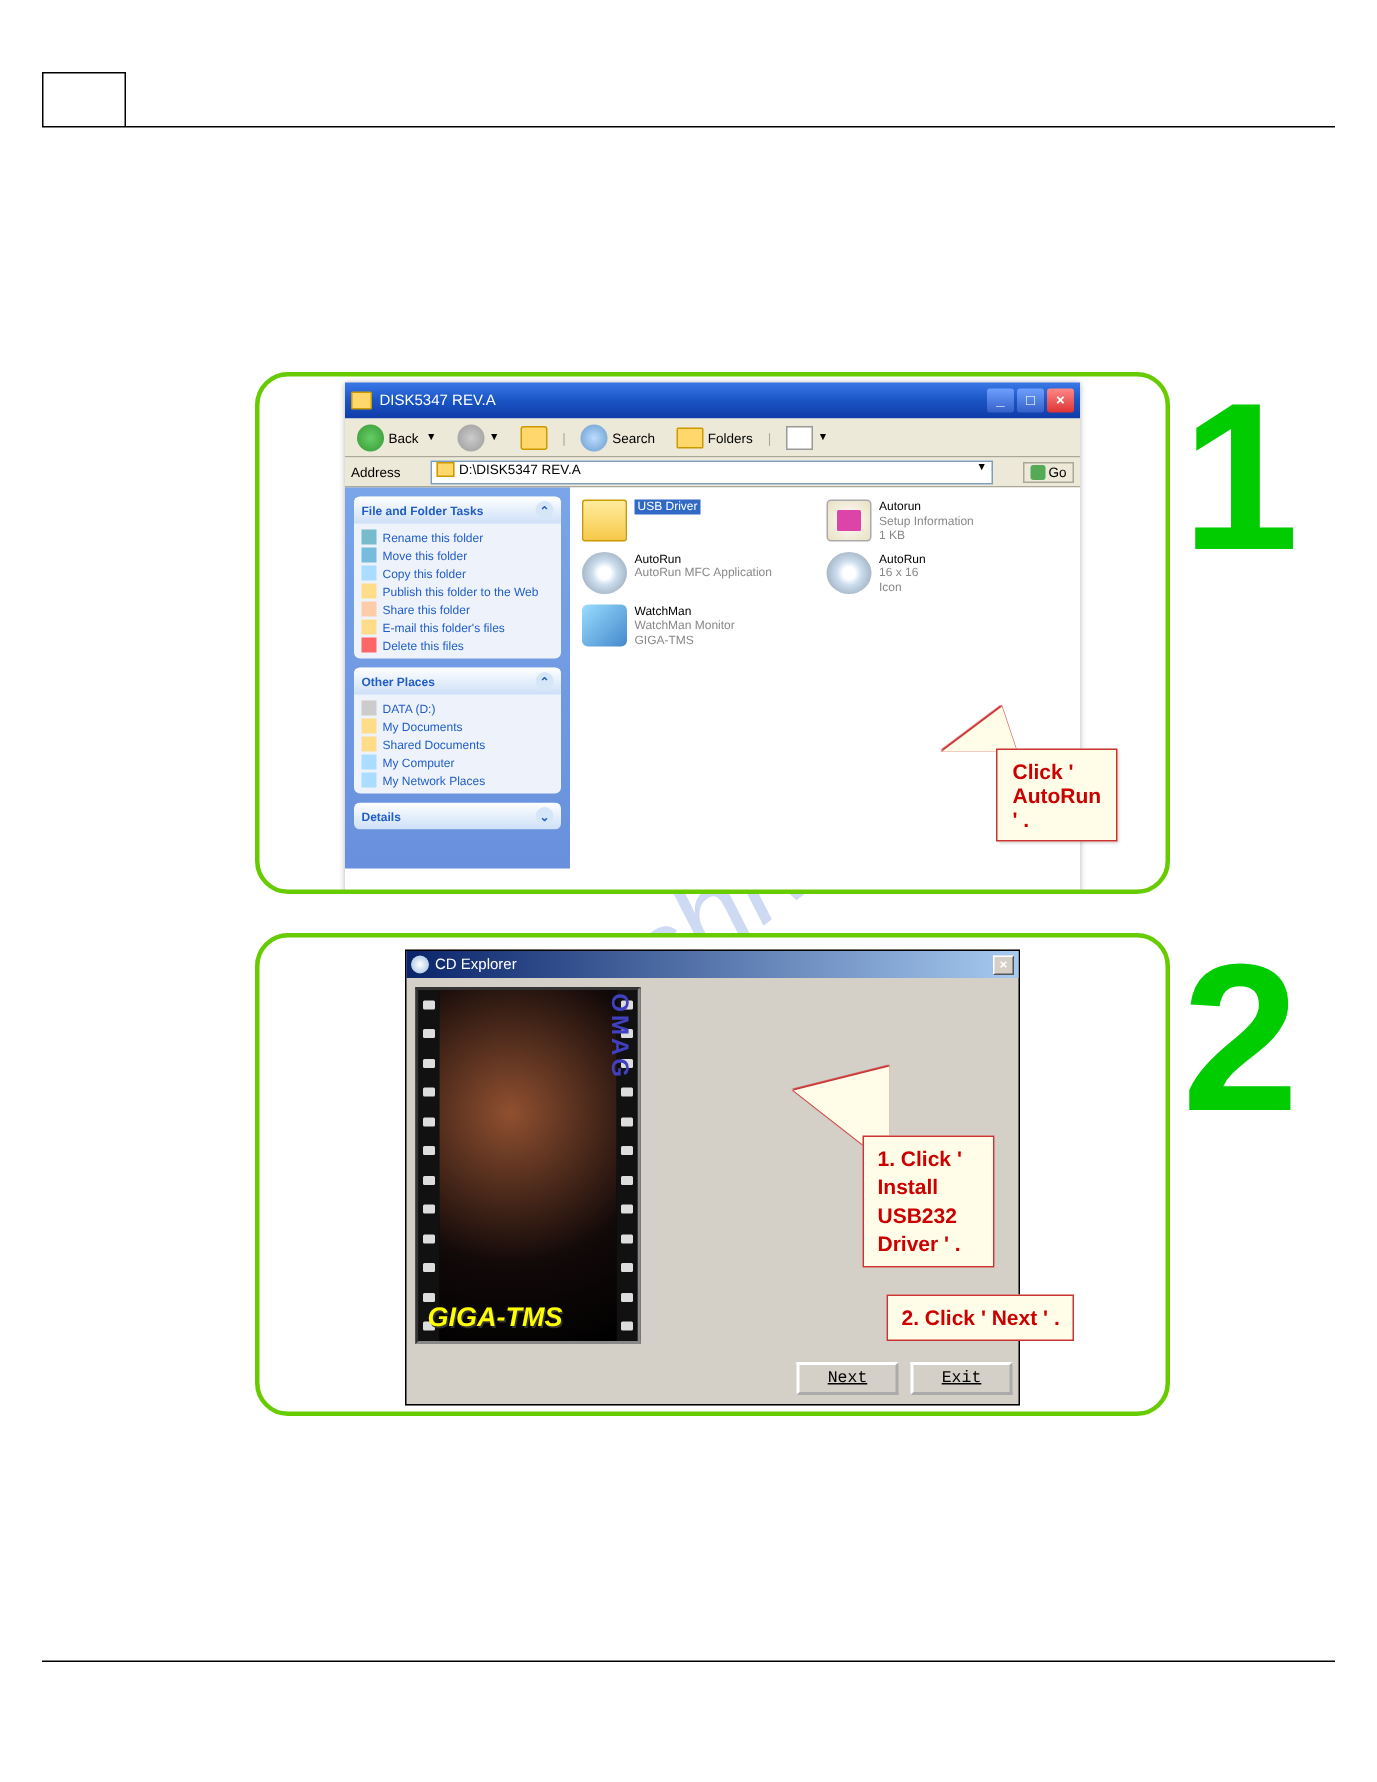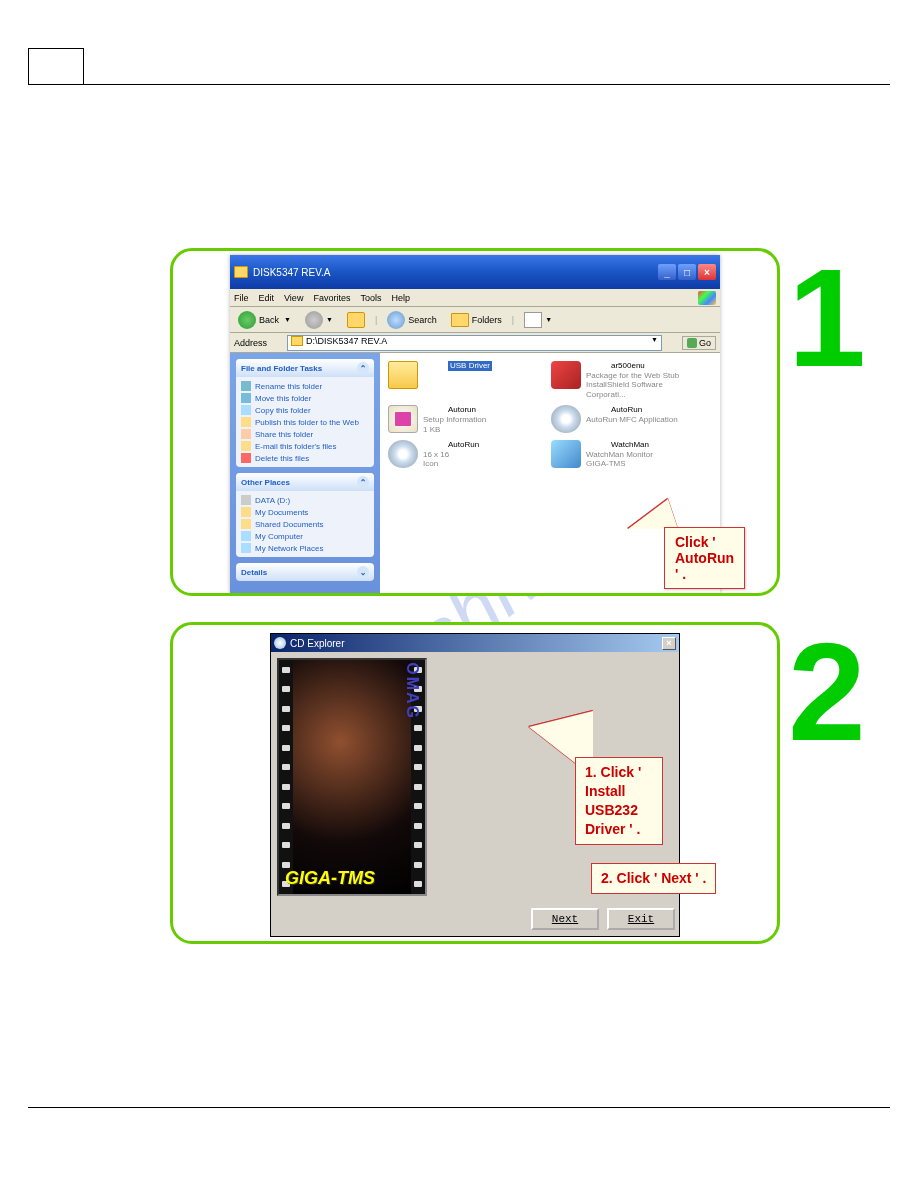--- a/index.html
+++ b/index.html
@@ -32,21 +32,21 @@
   .step-number {
     position: absolute; font-size: 140px; font-weight: 900; color: #0c0;
     font-family: Arial, sans-serif; line-height: 1;
   }
   #num1 { top: 248px; left: 788px; }
   #num2 { top: 622px; left: 788px; }
 
   
   .xp-window { width: 490px; height: 340px; margin: 4px auto; font-size: 9px; box-shadow: 0 0 4px rgba(0,0,0,.3); }
   .xp-title {
-    height: 34px; background: linear-gradient(180deg,#3b78e7 0%,#1a55c4 50%,#0f3ba8 100%);
+    height: 24px; background: linear-gradient(180deg,#3b78e7 0%,#1a55c4 50%,#0f3ba8 100%);
     color: #fff; display: flex; align-items: center; padding: 0 4px; font-size: 10px;
   }
   .xp-title .icon { width: 14px; height: 12px; background: #ffd76a; border: 1px solid #cc9a00; border-radius: 1px; margin-right: 5px; }
   .xp-title .spacer { flex: 1; }
   .xp-btn { width: 18px; height: 16px; margin-left: 2px; border-radius: 2px; display: inline-flex; align-items: center; justify-content: center; font-size: 10px; font-weight: bold; }
   .xp-btn.min,.xp-btn.max { background: linear-gradient(180deg,#6ea0ff,#3460c8); color: #fff; }
   .xp-btn.close { background: linear-gradient(180deg,#f88,#d33); color: #fff; }
   .xp-menu { height: 18px; background: #ece9d8; border-bottom: 1px solid #aca899; display: flex; align-items: center; padding: 0 4px; gap: 10px; }
   .xp-menu span { font-size: 9px; color: #000; }
   .xp-menu .winlogo { margin-left: auto; width: 18px; height: 14px; background: linear-gradient(135deg,#f44,#4f4,#48f,#fc4); border-radius: 2px; }
@@ -79,21 +79,21 @@
   .it-ico { width: 10px; height: 10px; display: inline-block; }
   .ico-ren { background: #7bc; } .ico-move { background: #7bd; } .ico-copy { background: #adf; }
   .ico-pub { background: #fd8; } .ico-share { background: #fca; } .ico-email { background: #fd8; }
   .ico-del { background: #f66; } .ico-drive { background: #ccc; } .ico-doc { background: #fd8; }
   .ico-shared { background: #fd8; } .ico-comp { background: #adf; } .ico-net { background: #adf; }
   .xp-files { flex: 1; background: #fff; padding: 8px; position: relative; }
   .fgrid { display: flex; flex-wrap: wrap; gap: 6px 18px; }
   .fi { display: flex; gap: 5px; width: 145px; }
   .fi-ico { width: 30px; height: 28px; flex-shrink: 0; }
   .fi-txt { font-size: 8px; line-height: 1.2; }
-  .fi-name { color: #000; margin-left: 25px; }
+  .fi-name { color: #000; }
   .fi-name.sel { background: #316ac5; color: #fff; padding: 0 2px; }
   .fi-sub { color: #888; }
   .ico-folder { background: linear-gradient(180deg,#ffec9e,#f7c94a); border: 1px solid #cc9a00; border-radius: 2px; }
   .ico-inf { background: radial-gradient(circle,#fff,#e8e0c0); border: 1px solid #aaa; border-radius: 3px; position: relative; }
   .ico-inf::after { content: ""; position: absolute; inset: 6px; background: #d4a; border-radius: 1px; }
   .ico-cd { background: radial-gradient(circle,#fff 20%,#cde 40%,#abc 70%,#89a); border-radius: 50%; }
   .ico-app { background: linear-gradient(135deg,#e44,#a22); border-radius: 4px; }
   .ico-wm { background: linear-gradient(135deg,#9df,#48c); border-radius: 4px; }
 
   .callout {
@@ -164,29 +164,20 @@
 <div class="panel" id="panel1">
   <div class="xp-window">
     <div class="xp-title">
       <span class="icon"></span>
       <span>DISK5347 REV.A</span>
       <span class="spacer"></span>
       <span class="xp-btn min">_</span>
       <span class="xp-btn max">□</span>
       <span class="xp-btn close">×</span>
     </div>
-    <div class="xp-menu">
-      <span>File</span>
-      <span>Edit</span>
-      <span>View</span>
-      <span>Favorites</span>
-      <span>Tools</span>
-      <span>Help</span>
-      <span class="winlogo"></span>
-    </div>
     <div class="xp-toolbar">
       <div class="tb-btn">
           <span class="tb-ico ico-back"></span>
           <span>Back</span>
           <span style="font-size:7px;margin-left:2px;">▼</span>
         </div>
       <div class="tb-btn">
           <span class="tb-ico ico-fwd"></span>
           <span style="font-size:7px;">▼</span>
         </div>
@@ -295,28 +286,20 @@
       </div>
       <div class="xp-files">
         <div class="fgrid">
           <div class="fi">
             <div class="fi-ico ico-folder"></div>
             <div class="fi-txt">
                 <div class="fi-name sel">USB Driver</div>
               </div>
           </div>
           <div class="fi">
-            <div class="fi-ico ico-app"></div>
-            <div class="fi-txt">
-                <div class="fi-name">ar500enu</div>
-                <div class="fi-sub">Package for the Web Stub</div>
-                <div class="fi-sub">InstallShield Software Corporati...</div>
-              </div>
-          </div>
-          <div class="fi">
             <div class="fi-ico ico-inf"></div>
             <div class="fi-txt">
                 <div class="fi-name">Autorun</div>
                 <div class="fi-sub">Setup Information</div>
                 <div class="fi-sub">1 KB</div>
               </div>
           </div>
           <div class="fi">
             <div class="fi-ico ico-cd"></div>
             <div class="fi-txt">

